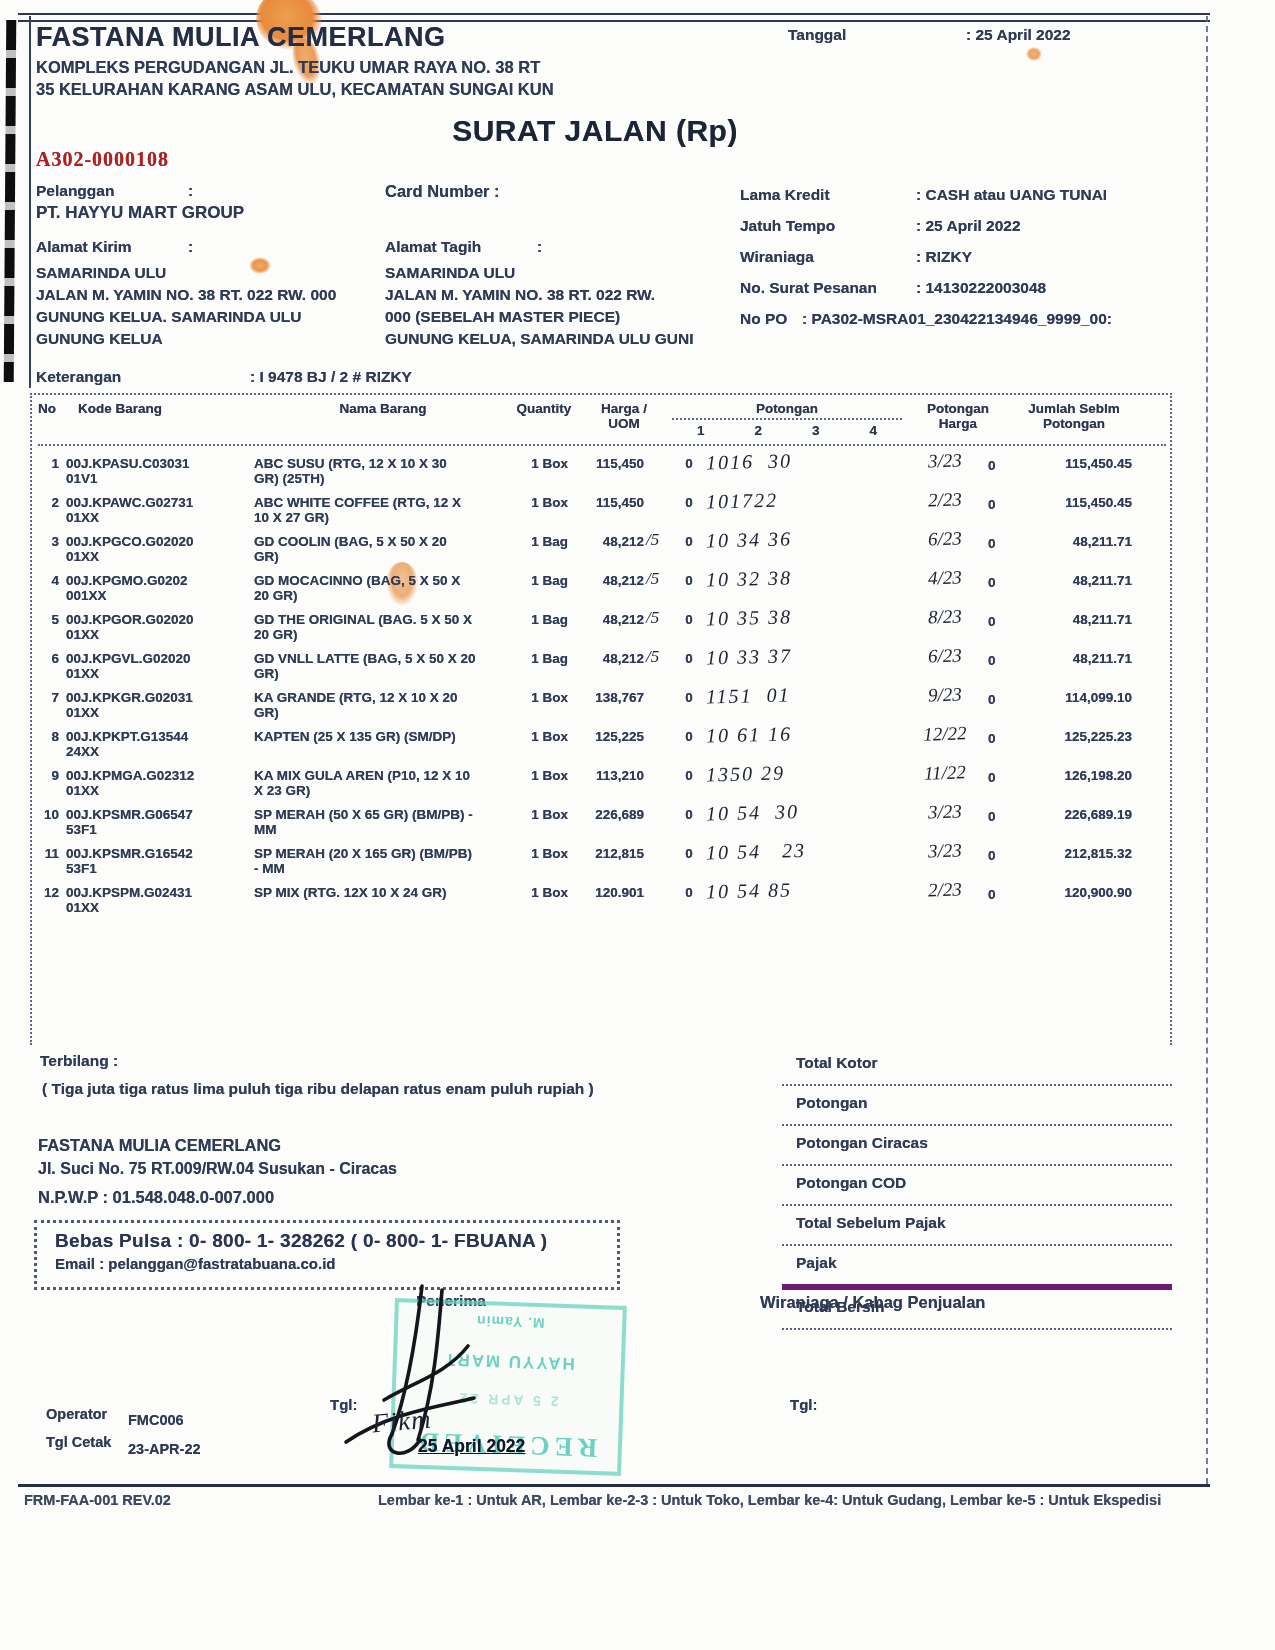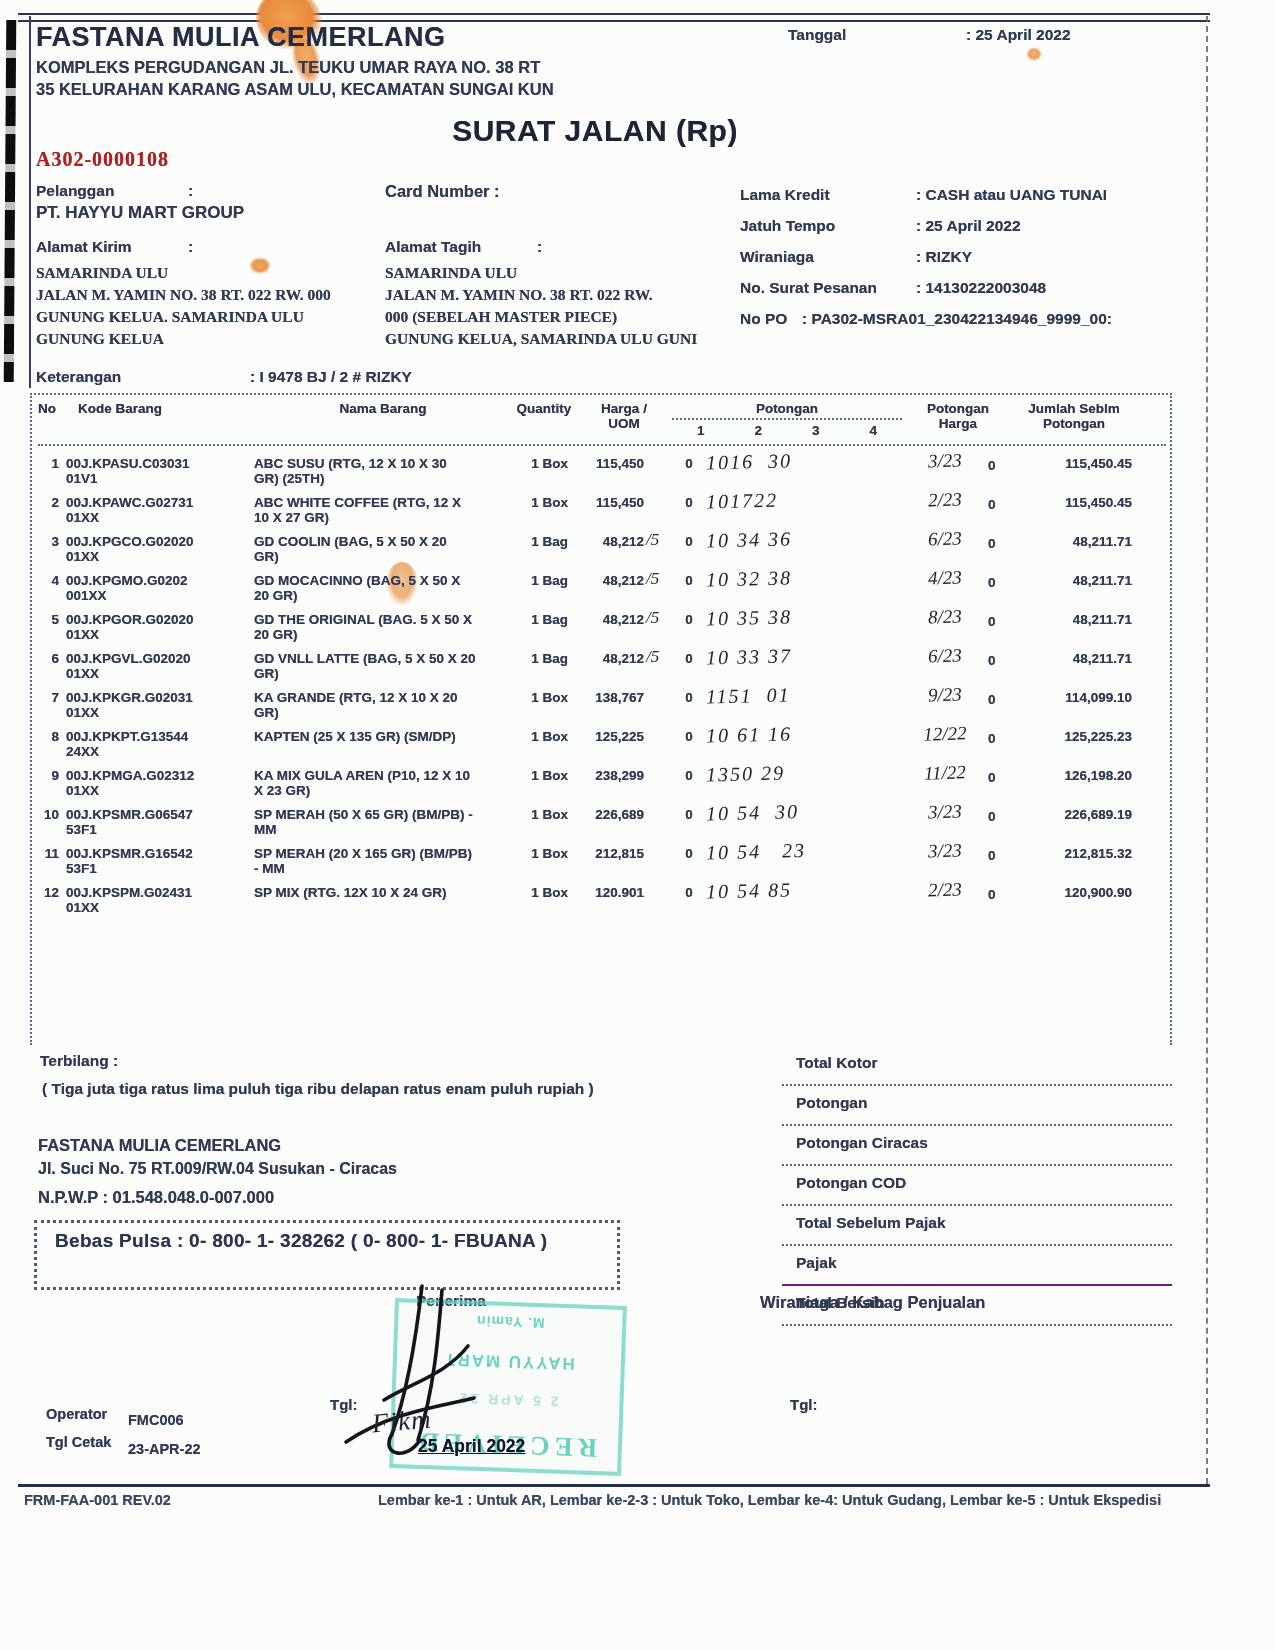--- a/index.html
+++ b/index.html
@@ -41,21 +41,21 @@
   .meta-value{margin-left:8px;}
   .doc-title{left:380px; top:114px; width:430px; text-align:center;
     font-size:30px; color:#1c2536; letter-spacing:.5px;}
   .doc-code{left:36px; top:148px; font-family:"Liberation Serif", serif;
     font-weight:600; font-size:20px; color:#b91c1c; letter-spacing:1px;}
   
   .lblrow{display:flex; font-size:15.5px;}
   .lbl-w{width:152px;}
   .cust1{left:36px;} .cust2{left:385px;}
   .r182{top:182px;} .r238{top:238px;} .r262{top:262px;}
-  .addr{font-size:15.5px; line-height:22px;font-family:Liberation Serif, serif;}
+  .addr{font-size:15.5px; line-height:22px;}
   .pelanggan-value{left:36px; top:203px; font-size:17px;}
   .credit{left:740px; top:186px; width:460px; font-size:15.5px;}
   .credit-row{display:flex; margin-bottom:13px;}
   .credit-label{width:176px;}
   .credit-label.narrow{width:62px;}
   .keterangan{left:36px; top:368px; display:flex; font-size:15.5px;}
   
   .items{left:30px; top:393px; width:1142px; height:652px;
     border-left:2px dotted #5b6988; border-right:2px dotted #5b6988; border-top:2px dotted #5b6988;
     box-sizing:border-box; padding:6px 0 0 6px;}
@@ -98,21 +98,21 @@
   .terbilang-value{left:42px; top:1080px; font-size:15.5px;}
   .seller-name{left:38px; top:1136px; font-size:16.5px;}
   .seller-addr{left:38px; top:1160px; font-size:16px;}
   .seller-npwp{left:38px; top:1188px; font-size:16.5px;}
   .bebas-box{left:34px; top:1220px; width:586px; height:70px;
     border:3px dotted #4d5a78; box-sizing:border-box; padding:7px 0 0 18px;}
   .bebas-line1{font-size:19px; letter-spacing:.3px; color:#2a3552;}
   .bebas-line2{font-size:15px; margin-top:3px;}
   .totals{left:782px; top:1046px; width:390px;}
   .total-row{position:relative; height:38px; border-bottom:2px dotted #56627f;}
-  .total-row.solid{border-bottom:2px solid #701a75;}
+  .total-row.solid{border-bottom:6px solid #701a75;}
   .total-label{position:absolute; left:14px; top:8px; font-size:15.5px;}
   .wiraniaga-sig{left:760px; top:1293px; font-size:16.5px;}
   .tgl-right{left:790px; top:1396px; font-size:15px;}
   .tgl-left{left:330px; top:1396px; font-size:15px;}
   .penerima{left:416px; top:1292px; font-size:15.5px;}
   .stamp{left:392px; top:1302px; width:232px; height:170px;
     transform:rotate(182deg); border:4px solid rgba(100,210,193,.85);
     color:#55cab8; display:flex; flex-direction:column; align-items:center;
     justify-content:space-between; box-sizing:border-box; padding:8px 4px;
     opacity:.85; text-shadow:none; background:rgba(190,240,232,.08);}
@@ -444,21 +444,21 @@
     <span class="c-code">
       <span class="l1">00J.KPMGA.G02312</span>
       <span class="l2">01XX</span>
     </span>
     <span class="c-name">
       <span class="l1">KA MIX GULA AREN (P10, 12 X 10</span>
       <span class="l2">X 23 GR)</span>
     </span>
     <span class="c-qty">1 Box</span>
     <span class="c-harga">
-      <span class="harga-num">238,299</span>
+      <span class="harga-num">113,210</span>
       <span class="hand suffix"></span>
     </span>
     <span class="c-p1">0</span>
     <span class="c-hand hand">1350 29</span>
     <span class="c-pharga">
       <span class="hand phand">11/22</span>
       <span class="pzero">0</span>
     </span>
     <span class="c-jumlah">126,198.20</span>
   </div>
@@ -539,20 +539,21 @@
 
   <div class="abs terbilang-label">Terbilang :</div>
   <div class="abs terbilang-value">( Tiga juta tiga ratus lima puluh tiga ribu delapan ratus enam puluh rupiah  )</div>
 
   <div class="abs seller-name">FASTANA MULIA CEMERLANG</div>
   <div class="abs seller-addr">Jl. Suci No. 75 RT.009/RW.04 Susukan - Ciracas</div>
   <div class="abs seller-npwp">N.P.W.P  : 01.548.048.0-007.000</div>
 
   <div class="abs bebas-box">
     <div class="bebas-line1">Bebas Pulsa : 0- 800- 1- 328262 ( 0- 800- 1- FBUANA )</div>
+    <div class="bebas-line2">Email : pelanggan@fastratabuana.co.id</div>
   </div>
 
   <div class="abs totals">
   <div class="total-row dotted">
     <span class="total-label">Total Kotor</span>
   </div>
 
   <div class="total-row dotted">
     <span class="total-label">Potongan</span>
   </div>

